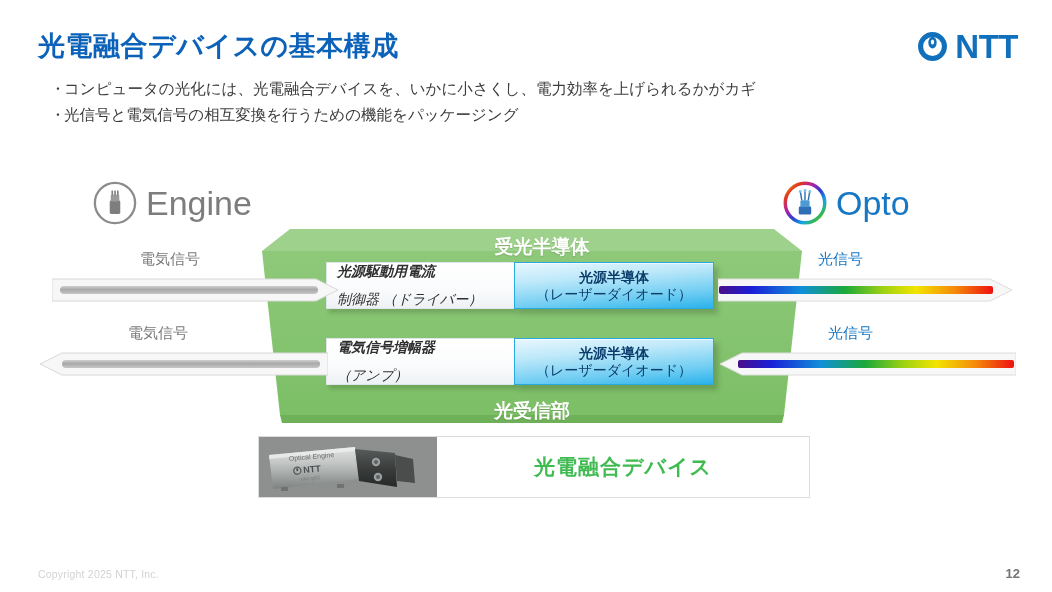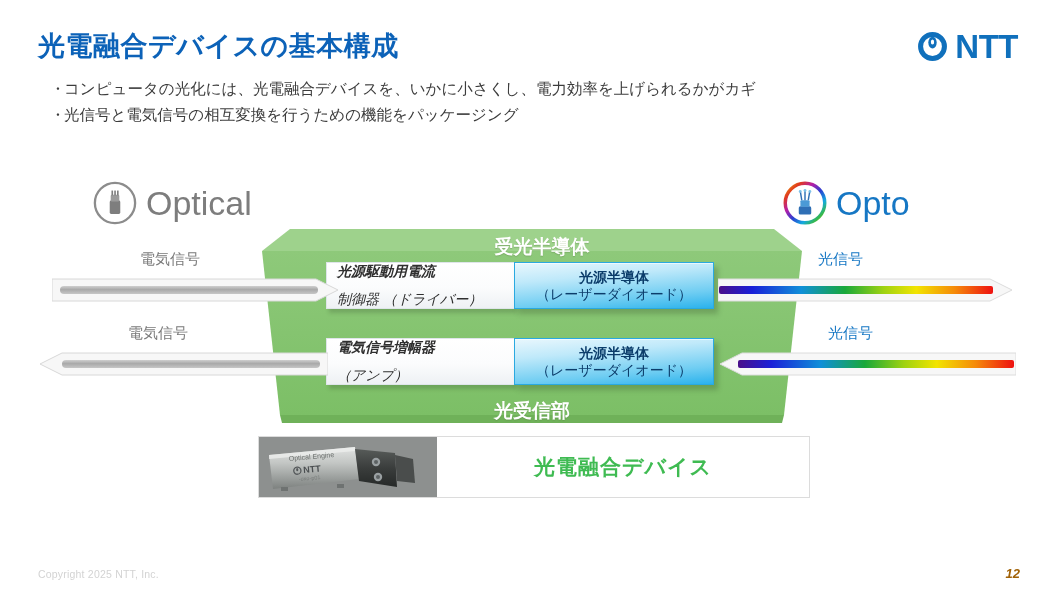--- a/index.html
+++ b/index.html
@@ -205,22 +205,21 @@
     font-size: 10.5px;
     color: #d3d3d3;
     letter-spacing: 0.2px;
   }
   .footer-page {
     position: absolute;
     right: 32px;
     top: 566px;
     font-size: 13px;
     font-weight: bold;
-    color: #a16207;
-    font-style: italic;
+    color: #737373;
   }
 </style>
 </head>
 <body>
 
 <div id="slide">
 
   <div class="slide-title">光電融合デバイスの基本構成</div>
 
   <div class="ntt-logo">
@@ -244,21 +243,21 @@
 
   <div class="sidecap sidecap-electro">
     <svg width="46" height="46" viewBox="0 0 48 48">
       <circle cx="24" cy="24" r="21" fill="none" stroke="#8c8c8c" stroke-width="2.4"></circle>
       <rect x="18.5" y="21.5" width="11" height="14" rx="1.5" fill="#7e7e7e"></rect>
       <rect x="19.5" y="15.5" width="9" height="7" rx="1.2" fill="#9b9b9b"></rect>
       <rect x="20.3" y="11" width="1.7" height="5" fill="#7e7e7e"></rect>
       <rect x="23.2" y="11" width="1.7" height="5" fill="#7e7e7e"></rect>
       <rect x="26.1" y="11" width="1.7" height="5" fill="#7e7e7e"></rect>
     </svg>
-    <span class="sidecap-label lab-electro">Optical</span>
+    <span class="sidecap-label lab-electro">Engine</span>
   </div>
 
   <div class="sidecap sidecap-opto">
     <svg width="46" height="46" viewBox="0 0 48 48">
       <defs>
         <linearGradient id="rainbowRing" x1="0%" y1="0%" x2="100%" y2="100%">
           <stop offset="0%" stop-color="#f2b705"></stop>
           <stop offset="18%" stop-color="#e03a1e"></stop>
           <stop offset="36%" stop-color="#b41ea8"></stop>
           <stop offset="54%" stop-color="#2b3fd1"></stop>

